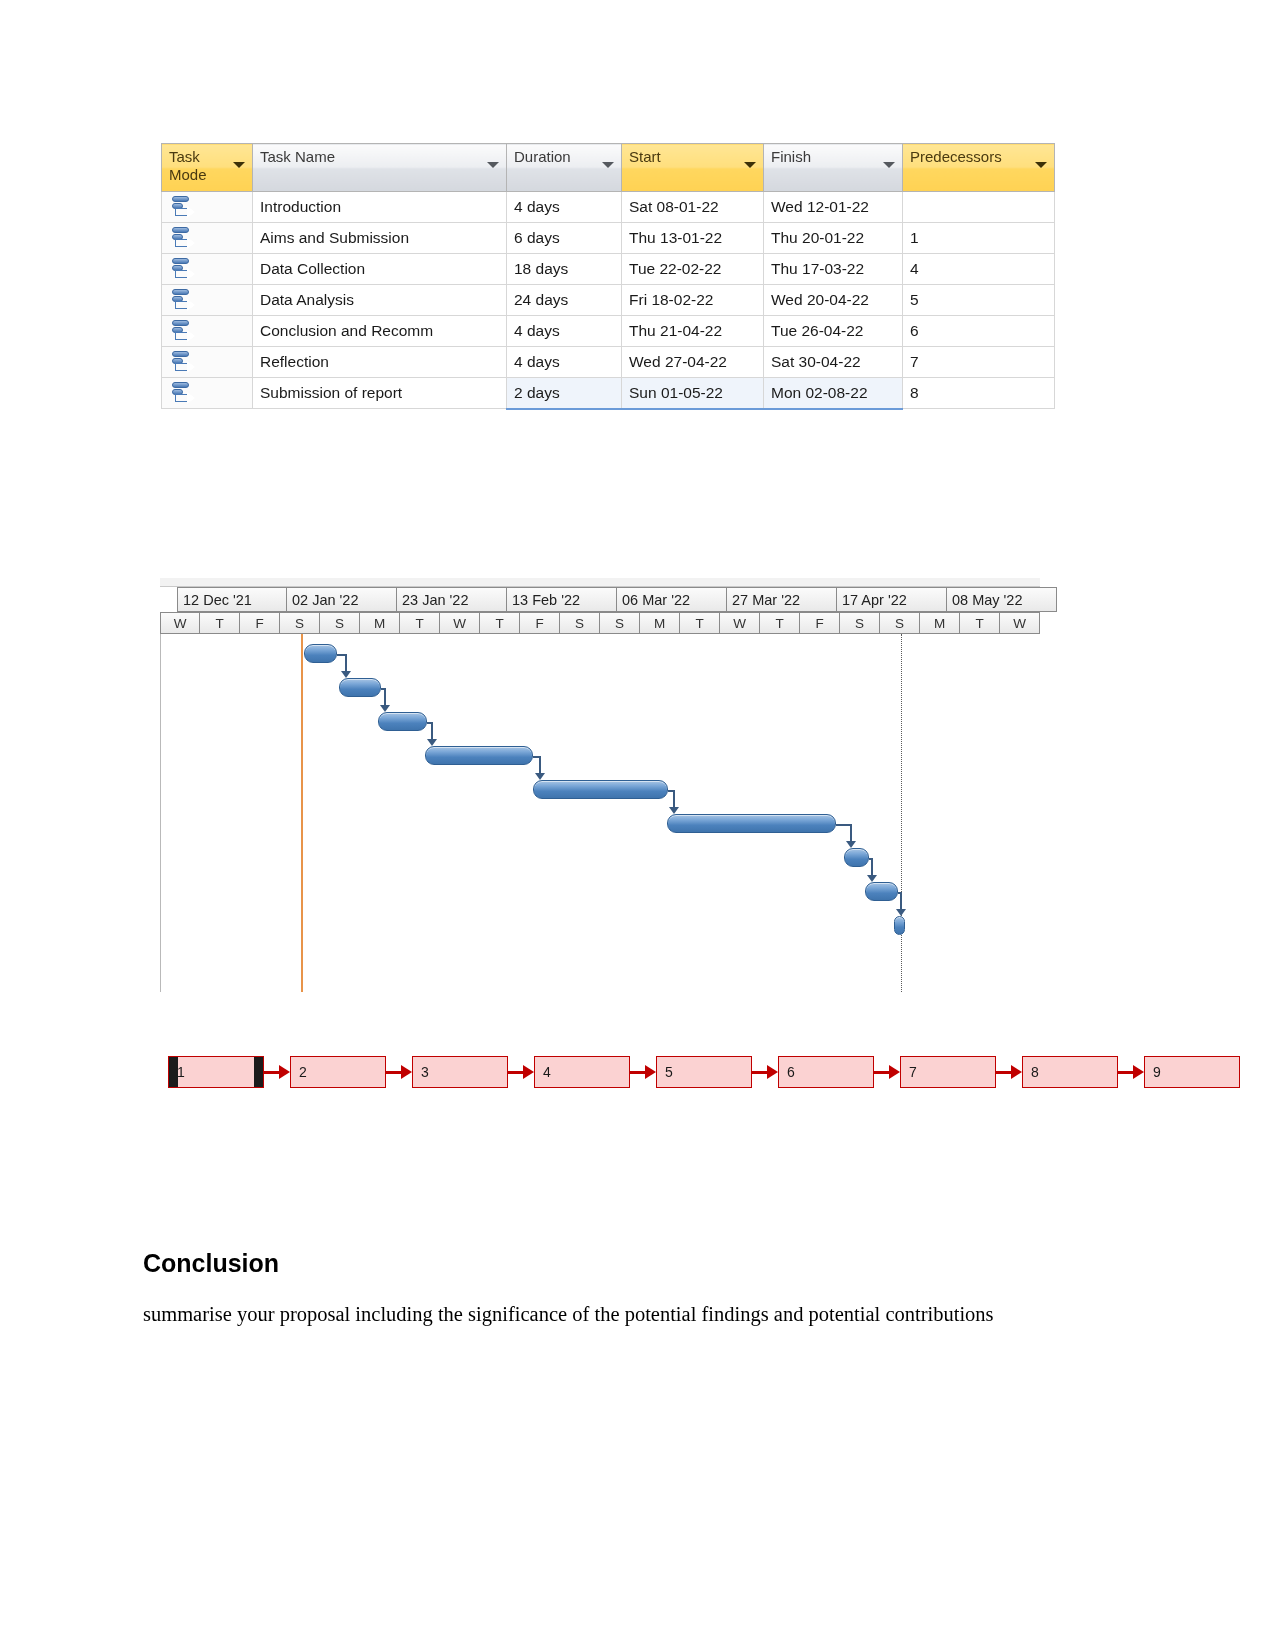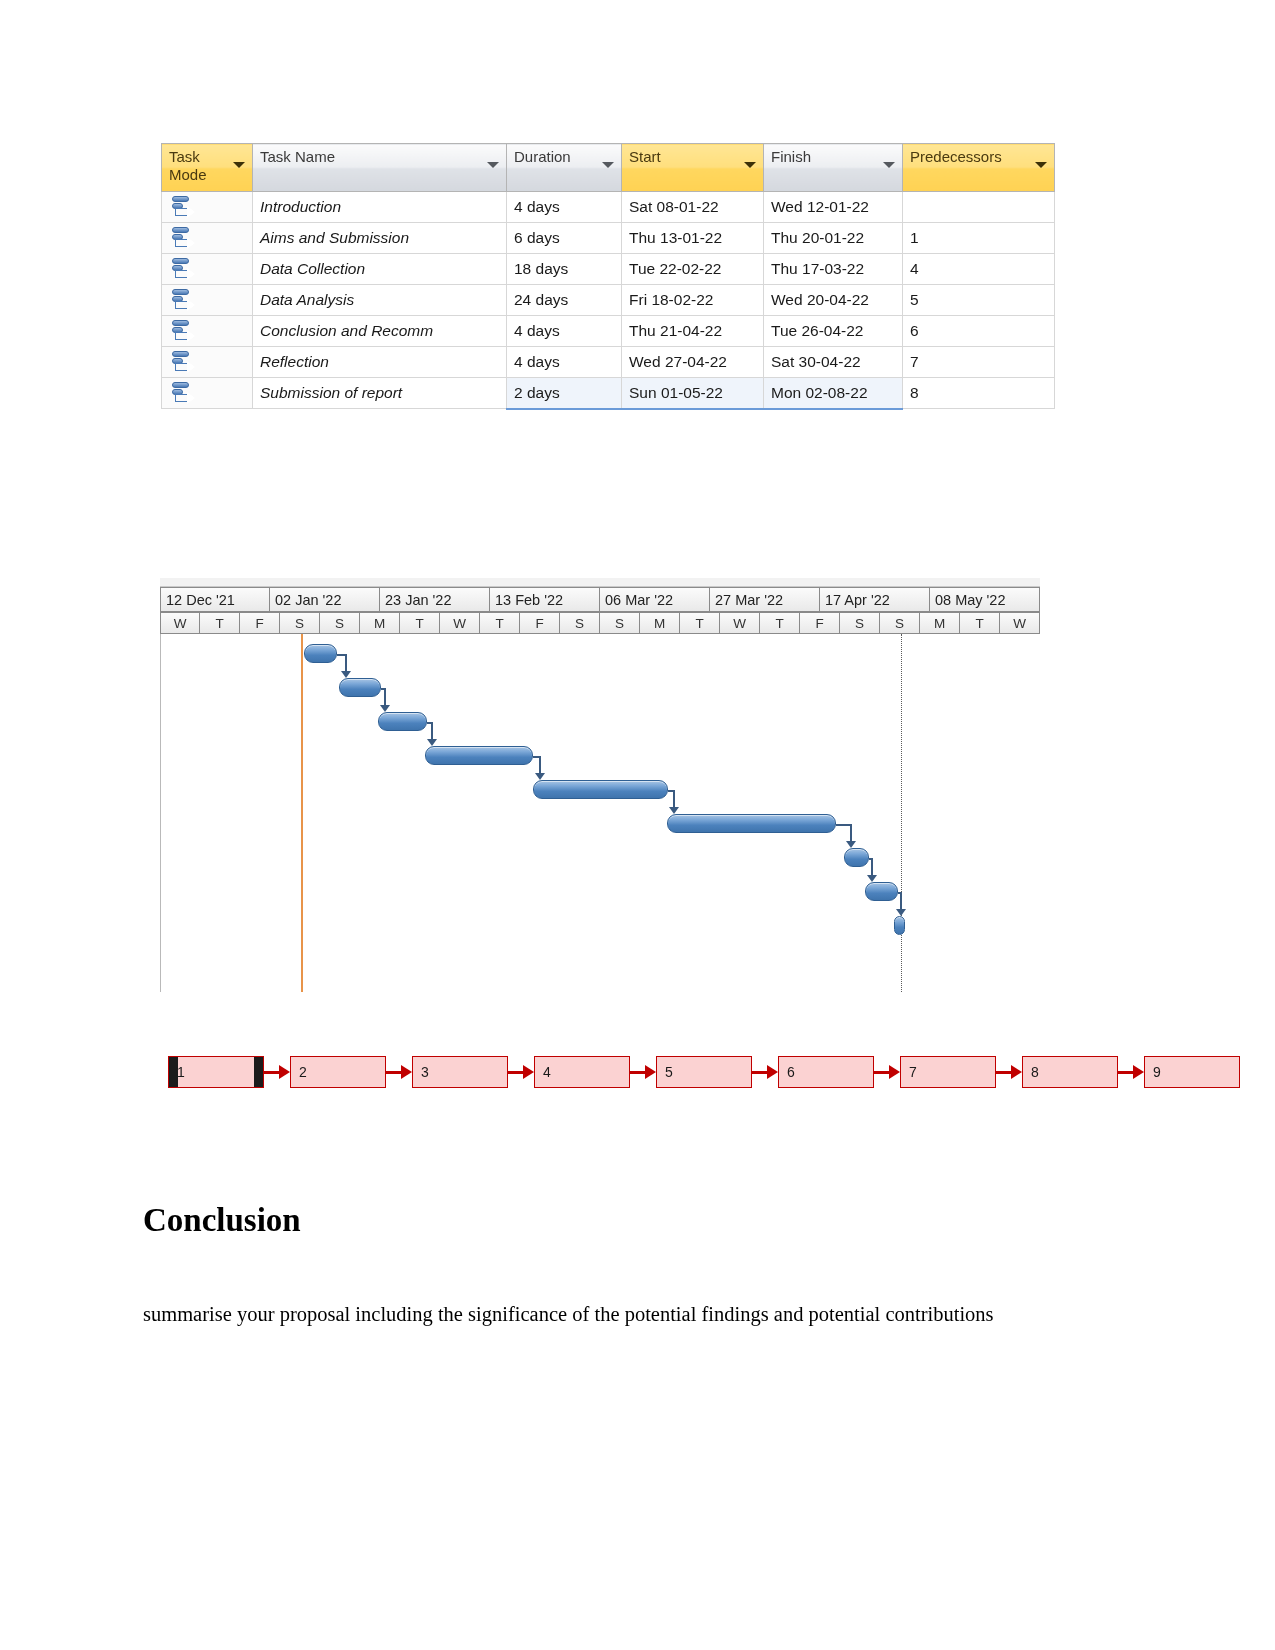--- a/index.html
+++ b/index.html
@@ -55,21 +55,21 @@
     border:1px solid #d7d7d7;
     border-top:1px solid #e4e4e4;
     padding:3px 7px;
     height:31px;
     vertical-align:middle;
     white-space:nowrap;
     overflow:hidden;
     font-size:15.5px;
   }
   td.cell-mode { background:#fbfbfb; border-right:1px solid #cfcfcf; }
-  td.cell-name { padding-left:16px;font-style:italic; }
+  td.cell-name { padding-left:16px; }
   tr.row-last td.cell-dur,
   tr.row-last td.cell-start,
   tr.row-last td.cell-finish { background:#eff4fb; }
   tr.row-last td.cell-finish { border-bottom:2px solid #6a9ad8; }
   tr.row-last td.cell-dur { border-bottom:2px solid #6a9ad8; }
   tr.row-last td.cell-start { border-bottom:2px solid #6a9ad8; }
 
   
   .sched-icon { display:block; width:30px; height:22px; position:relative; margin-left:3px;}
   .sched-icon .bar1, .sched-icon .bar2 {
@@ -105,21 +105,21 @@
   
   #gantt {
     position:absolute; left:160px; top:578px;
     width:880px; height:414px;
   }
   #gantt-toprule {
     position:absolute; left:0; top:0; width:880px; height:9px;
     background:#f2f2f2; border-bottom:1px solid #c9c9c9;
   }
   .tl-row { position:absolute; left:0; width:880px; display:flex; }
-  #tl-major { top:9px; height:25px; }
+  #tl-major { top:9px; height:25px;margin-left:17px; }
   #tl-minor { top:34px; height:22px; }
   .tl-cell {
     border-right:1px solid #8a8a8a;
     border-bottom:1px solid #8a8a8a;
     border-top:1px solid #8a8a8a;
     background:linear-gradient(180deg,#fbfbfb,#e9e9e9);
     font-size:14.5px; color:#222;
     display:flex; align-items:center;
     padding-left:5px;
     overflow:hidden; white-space:nowrap;
@@ -184,23 +184,23 @@
   .nlink { position:absolute; top:15px; height:3px; background:#c00000; }
   .nhead {
     position:absolute; top:9px; width:0;height:0;
     border-top:7px solid transparent;
     border-bottom:7px solid transparent;
     border-left:11px solid #c00000;
   }
 
   
   #conclusion-heading {
-    position:absolute; left:143px; top:1202px;
-    font-family:Liberation Serif, serif;
-    font-weight:bold; font-size:33px; color:#000;
+    position:absolute; left:143px; top:1249px;
+    font-family:Liberation Sans, sans-serif;
+    font-weight:bold; font-size:25px; color:#000;
   }
   #conclusion-body {
     position:absolute; left:143px; top:1294px;
     width:870px;
     font-family:"Liberation Serif", serif;
     font-size:20.5px; color:#000; line-height:2.0;
   }
 </style>
 </head>
 <body>

